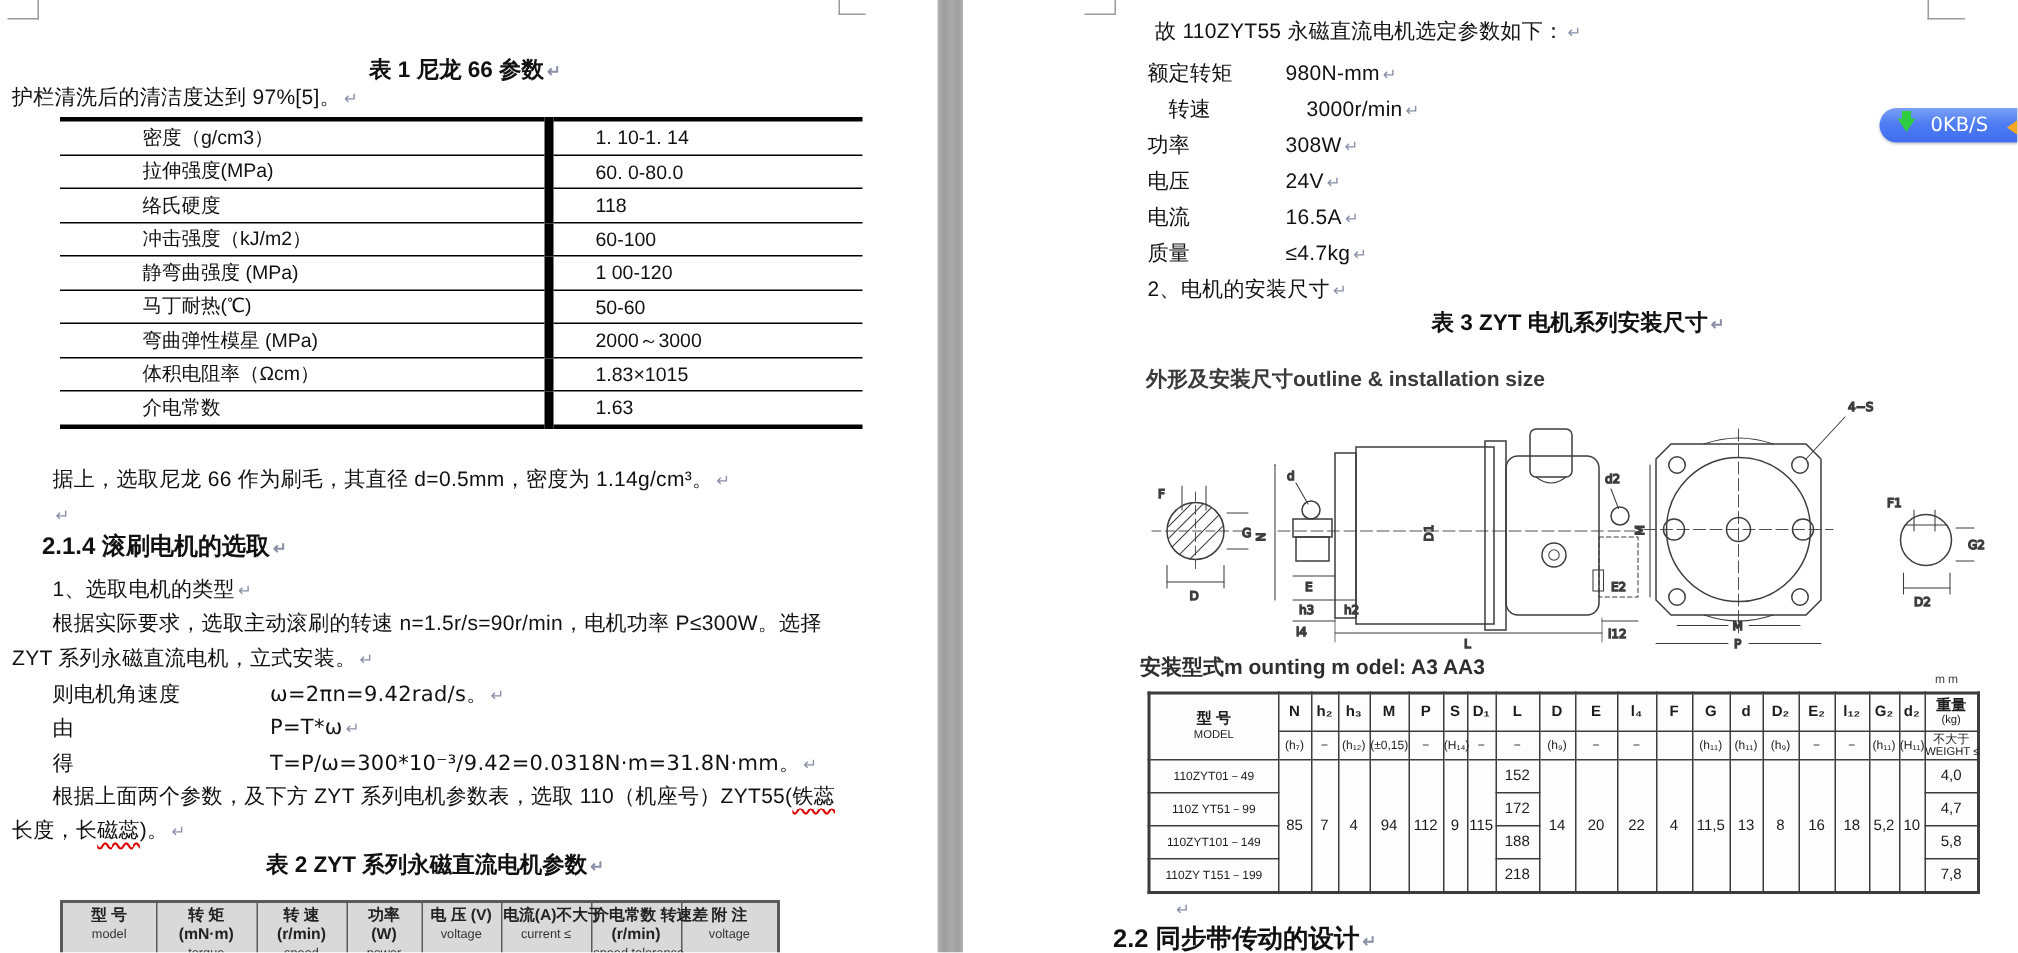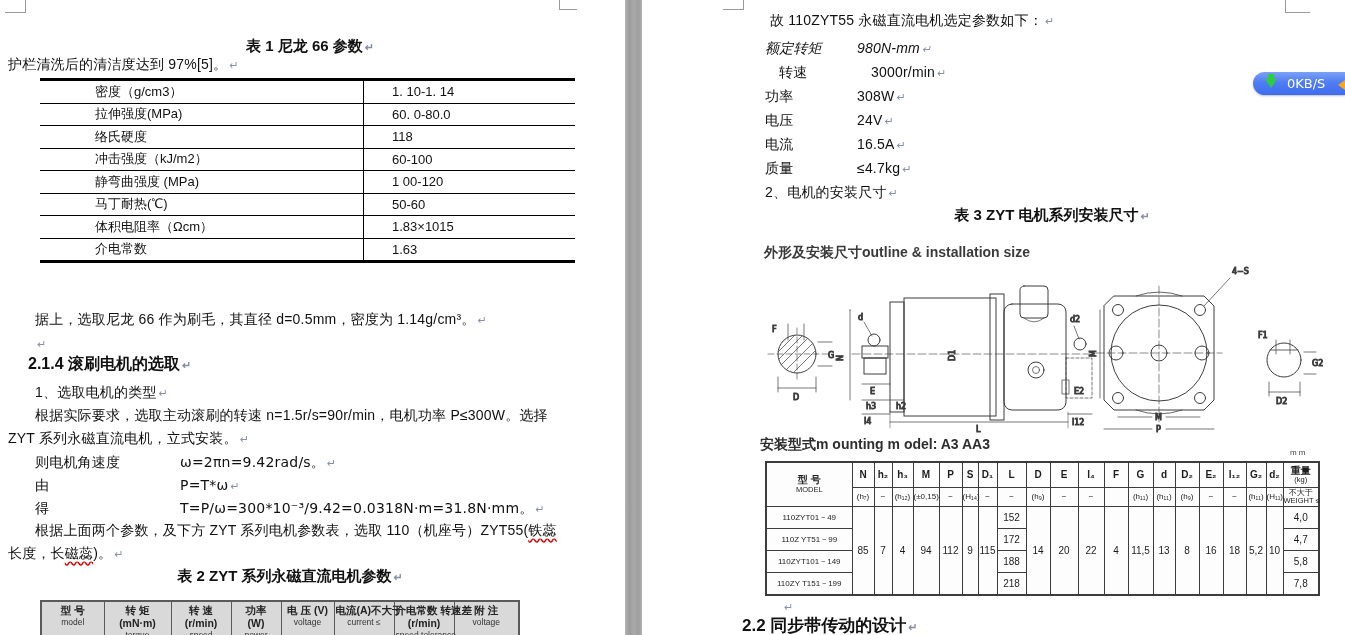--- a/index.html
+++ b/index.html
@@ -25,21 +25,21 @@
   .center{text-align:center;}
   .pilcrow{color:#8a8fa8;font-size:11px;margin-left:2px;}
   .wavy{text-decoration:underline;text-decoration-style:wavy;text-decoration-color:#dd0000;text-underline-offset:3px;text-decoration-skip-ink:none;}
 
   
   table{border-collapse:collapse;}
   #table1{width:535px;table-layout:fixed;font-size:13px;}
   #table1{border-top:3px solid #000;border-bottom:3px solid #000;}
   #table1 td{height:21.5px;border-top:1px solid #000;padding:0;}
   #table1 tr:first-child td{border-top:none;}
-  #table1 td.c1{width:268px;border-right:1px solid #000000;padding-left:55px;}
+  #table1 td.c1{width:268px;border-right:6px solid #000000;padding-left:55px;}
   #table1 td.c2{padding-left:28px;}
 
   
   #table2{width:478px;table-layout:fixed;background:#d9d9d9;border:2px solid #5a5a5a;font-size:10px;color:#222;}
   #table2 th{border:1px solid #5a5a5a;font-weight:bold;padding:2px 1px 14px 1px;vertical-align:top;line-height:1.25;}
   #table2 .en{font-weight:normal;font-size:8.5px;color:#333;display:block;}
   #table2 .cn{display:block;font-size:10.5px;}
 
   
   #table3{width:555px;table-layout:fixed;font-size:10px;color:#1c1c1c;border:2px solid #3c3c3c;background:#fdfdfd;}
@@ -102,20 +102,24 @@
           <td class="c1">冲击强度（kJ/m2）</td>
           <td class="c2">60-100</td>
         </tr>
     <tr>
           <td class="c1">静弯曲强度 (MPa)</td>
           <td class="c2">1 00-120</td>
         </tr>
     <tr>
           <td class="c1">马丁耐热(℃)</td>
           <td class="c2">50-60</td>
+        </tr>
+    <tr>
+          <td class="c1">弯曲弹性模星 (MPa)</td>
+          <td class="c2">2000～3000</td>
         </tr>
     <tr>
           <td class="c1">体积电阻率（Ωcm）</td>
           <td class="c2">1.83×1015</td>
         </tr>
     <tr>
           <td class="c1">介电常数</td>
           <td class="c2">1.63</td>
         </tr>
   </tbody>
@@ -229,21 +233,21 @@
 <div id="page-gap"></div>
 
 <div class="page" id="page-right">
   <div class="crop-mark crop-br" style="left:81px;width:20px;height:9px;"></div>
   <div class="crop-mark crop-bl" style="left:643px;width:24px;height:12px;"></div>
 
   <div class="abs doc" style="left:128px;top:12px;">
     <span>故 110ZYT55 永磁直流电机选定参数如下：</span><span class="pilcrow">↵</span>
   </div>
 
-  <div class="abs doc" style="left:123px;top:40px;font-style:italic;">
+  <div class="abs doc" style="left:123px;top:40px;">
     <span>额定转矩</span><span style="position:absolute;left:92px;"><span>980N-mm</span><span class="pilcrow">↵</span></span>
   </div>
   <div class="abs doc" style="left:137px;top:64px;">
     <span>转速</span><span style="position:absolute;left:92px;"><span>3000r/min</span><span class="pilcrow">↵</span></span>
   </div>
   <div class="abs doc" style="left:123px;top:88px;">
     <span>功率</span><span style="position:absolute;left:92px;"><span>308W</span><span class="pilcrow">↵</span></span>
   </div>
   <div class="abs doc" style="left:123px;top:112px;">
     <span>电压</span><span style="position:absolute;left:92px;"><span>24V</span><span class="pilcrow">↵</span></span>

